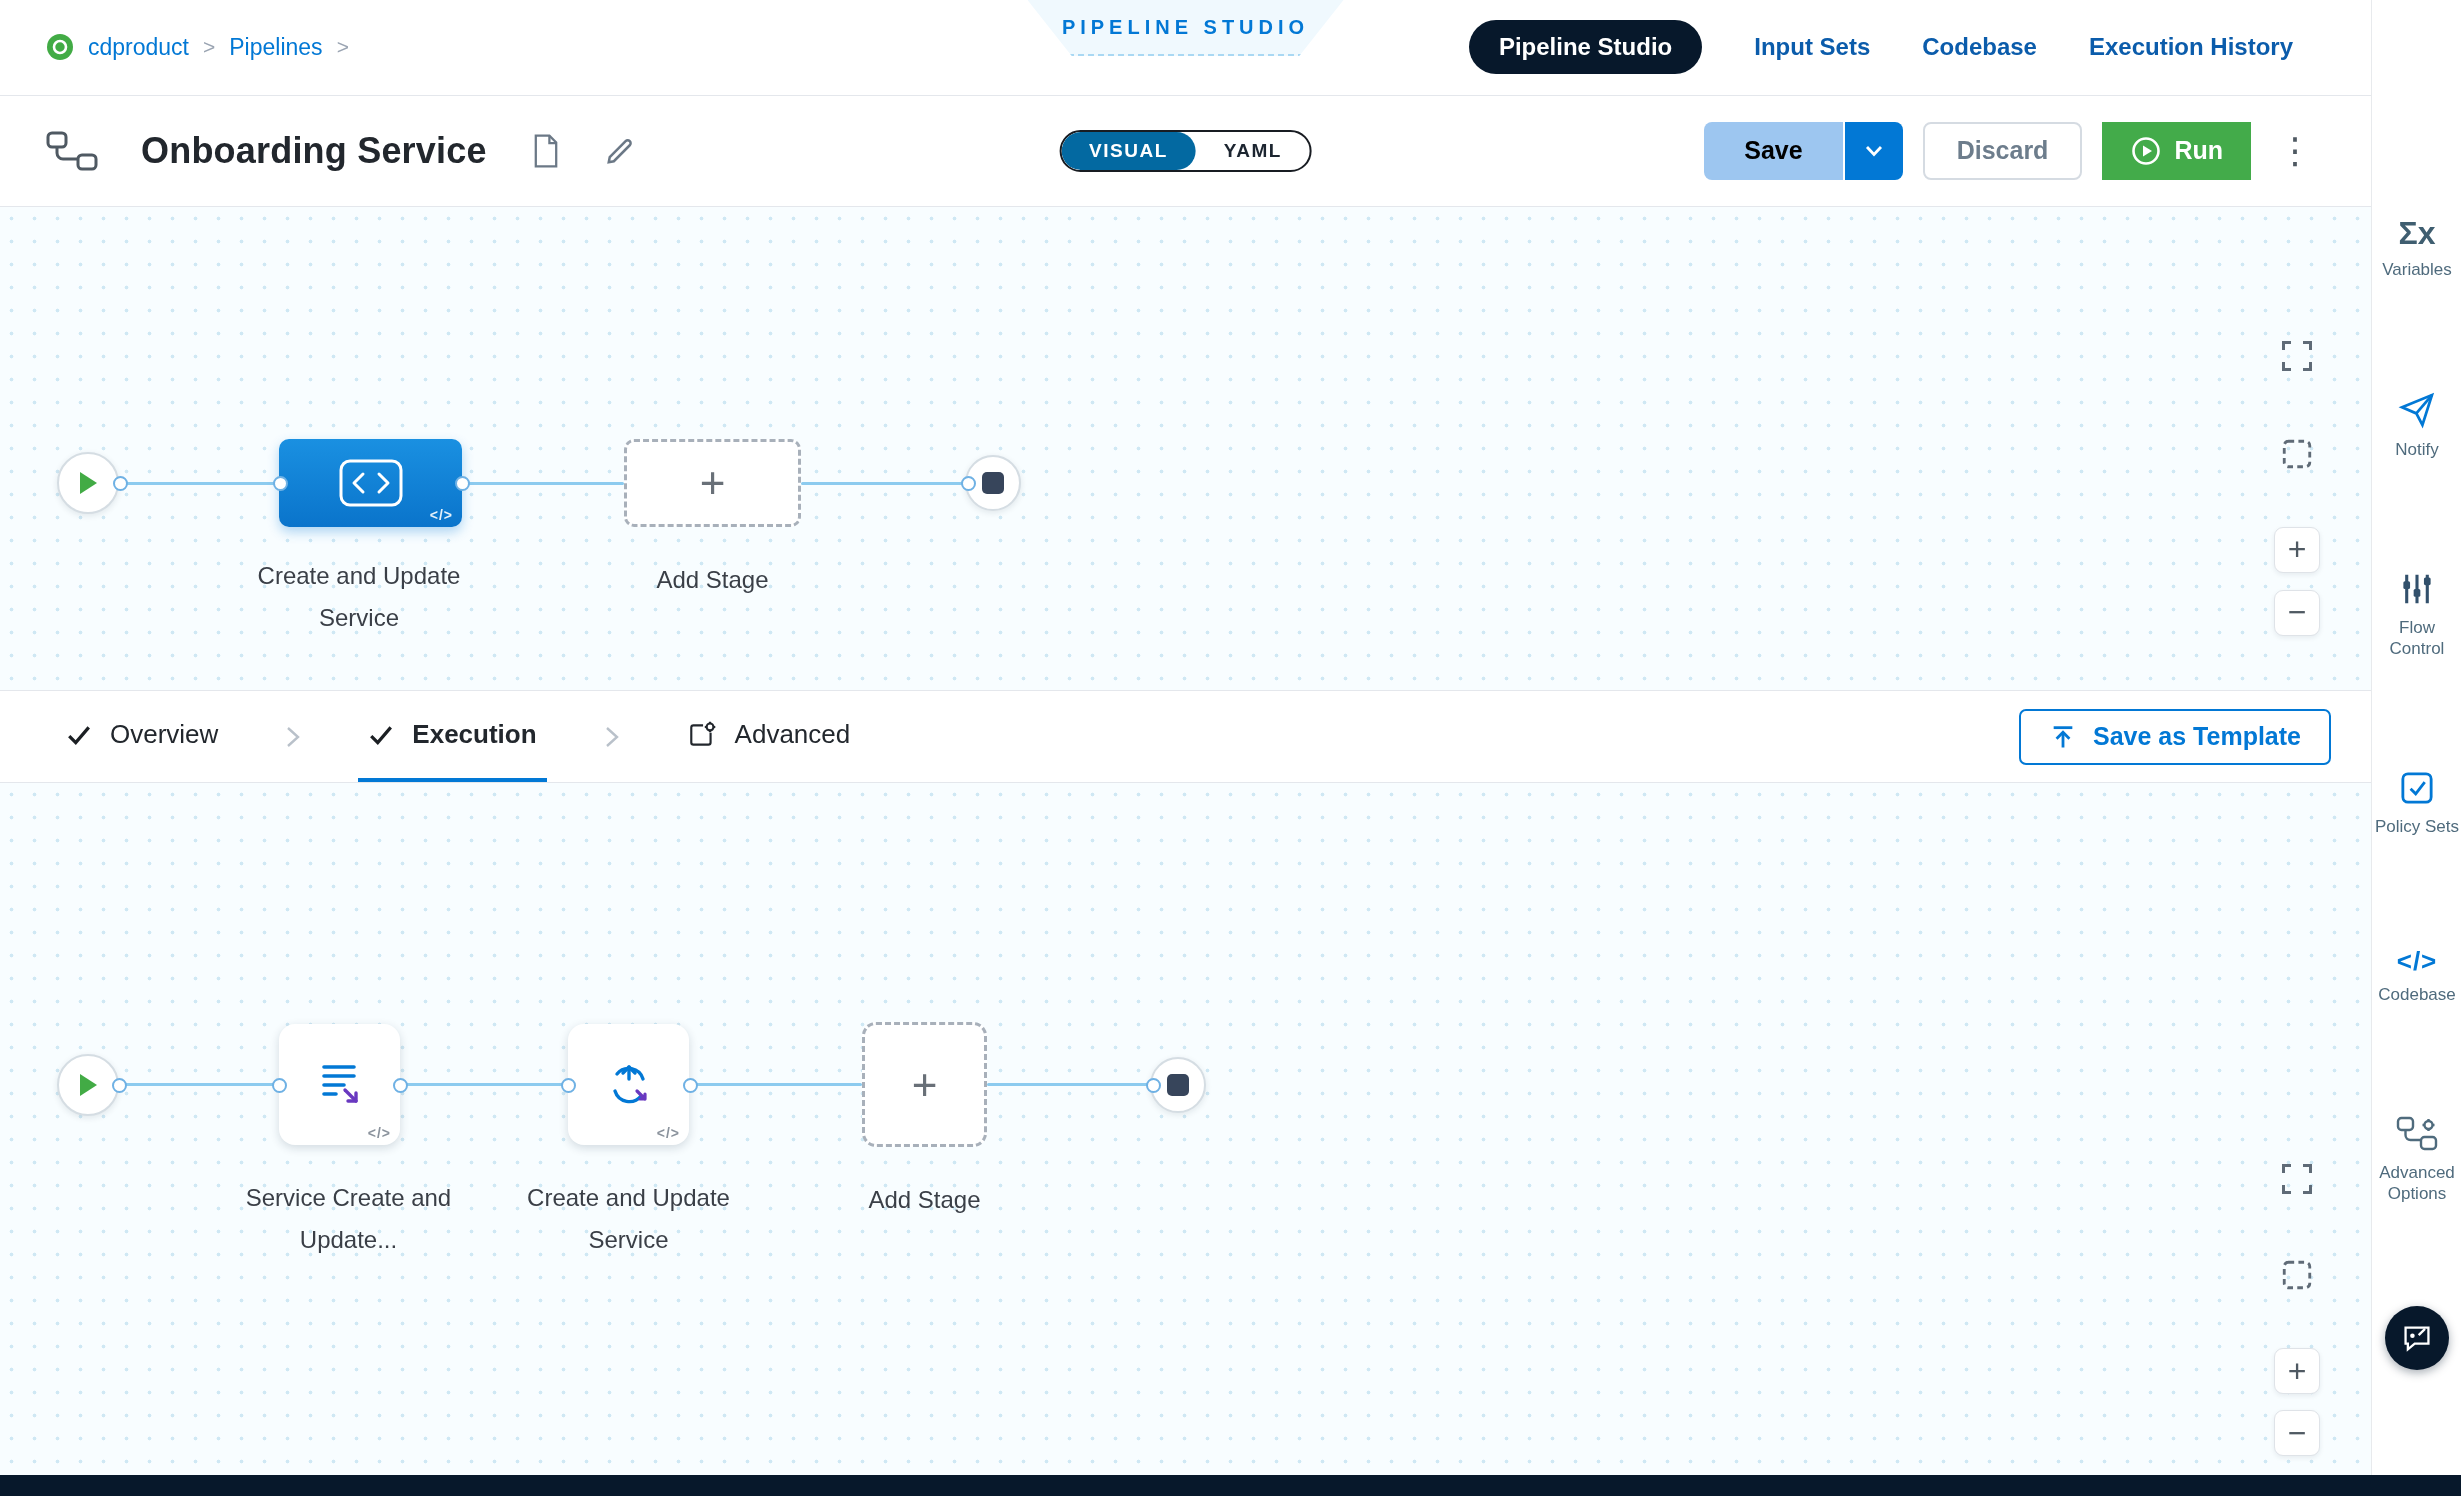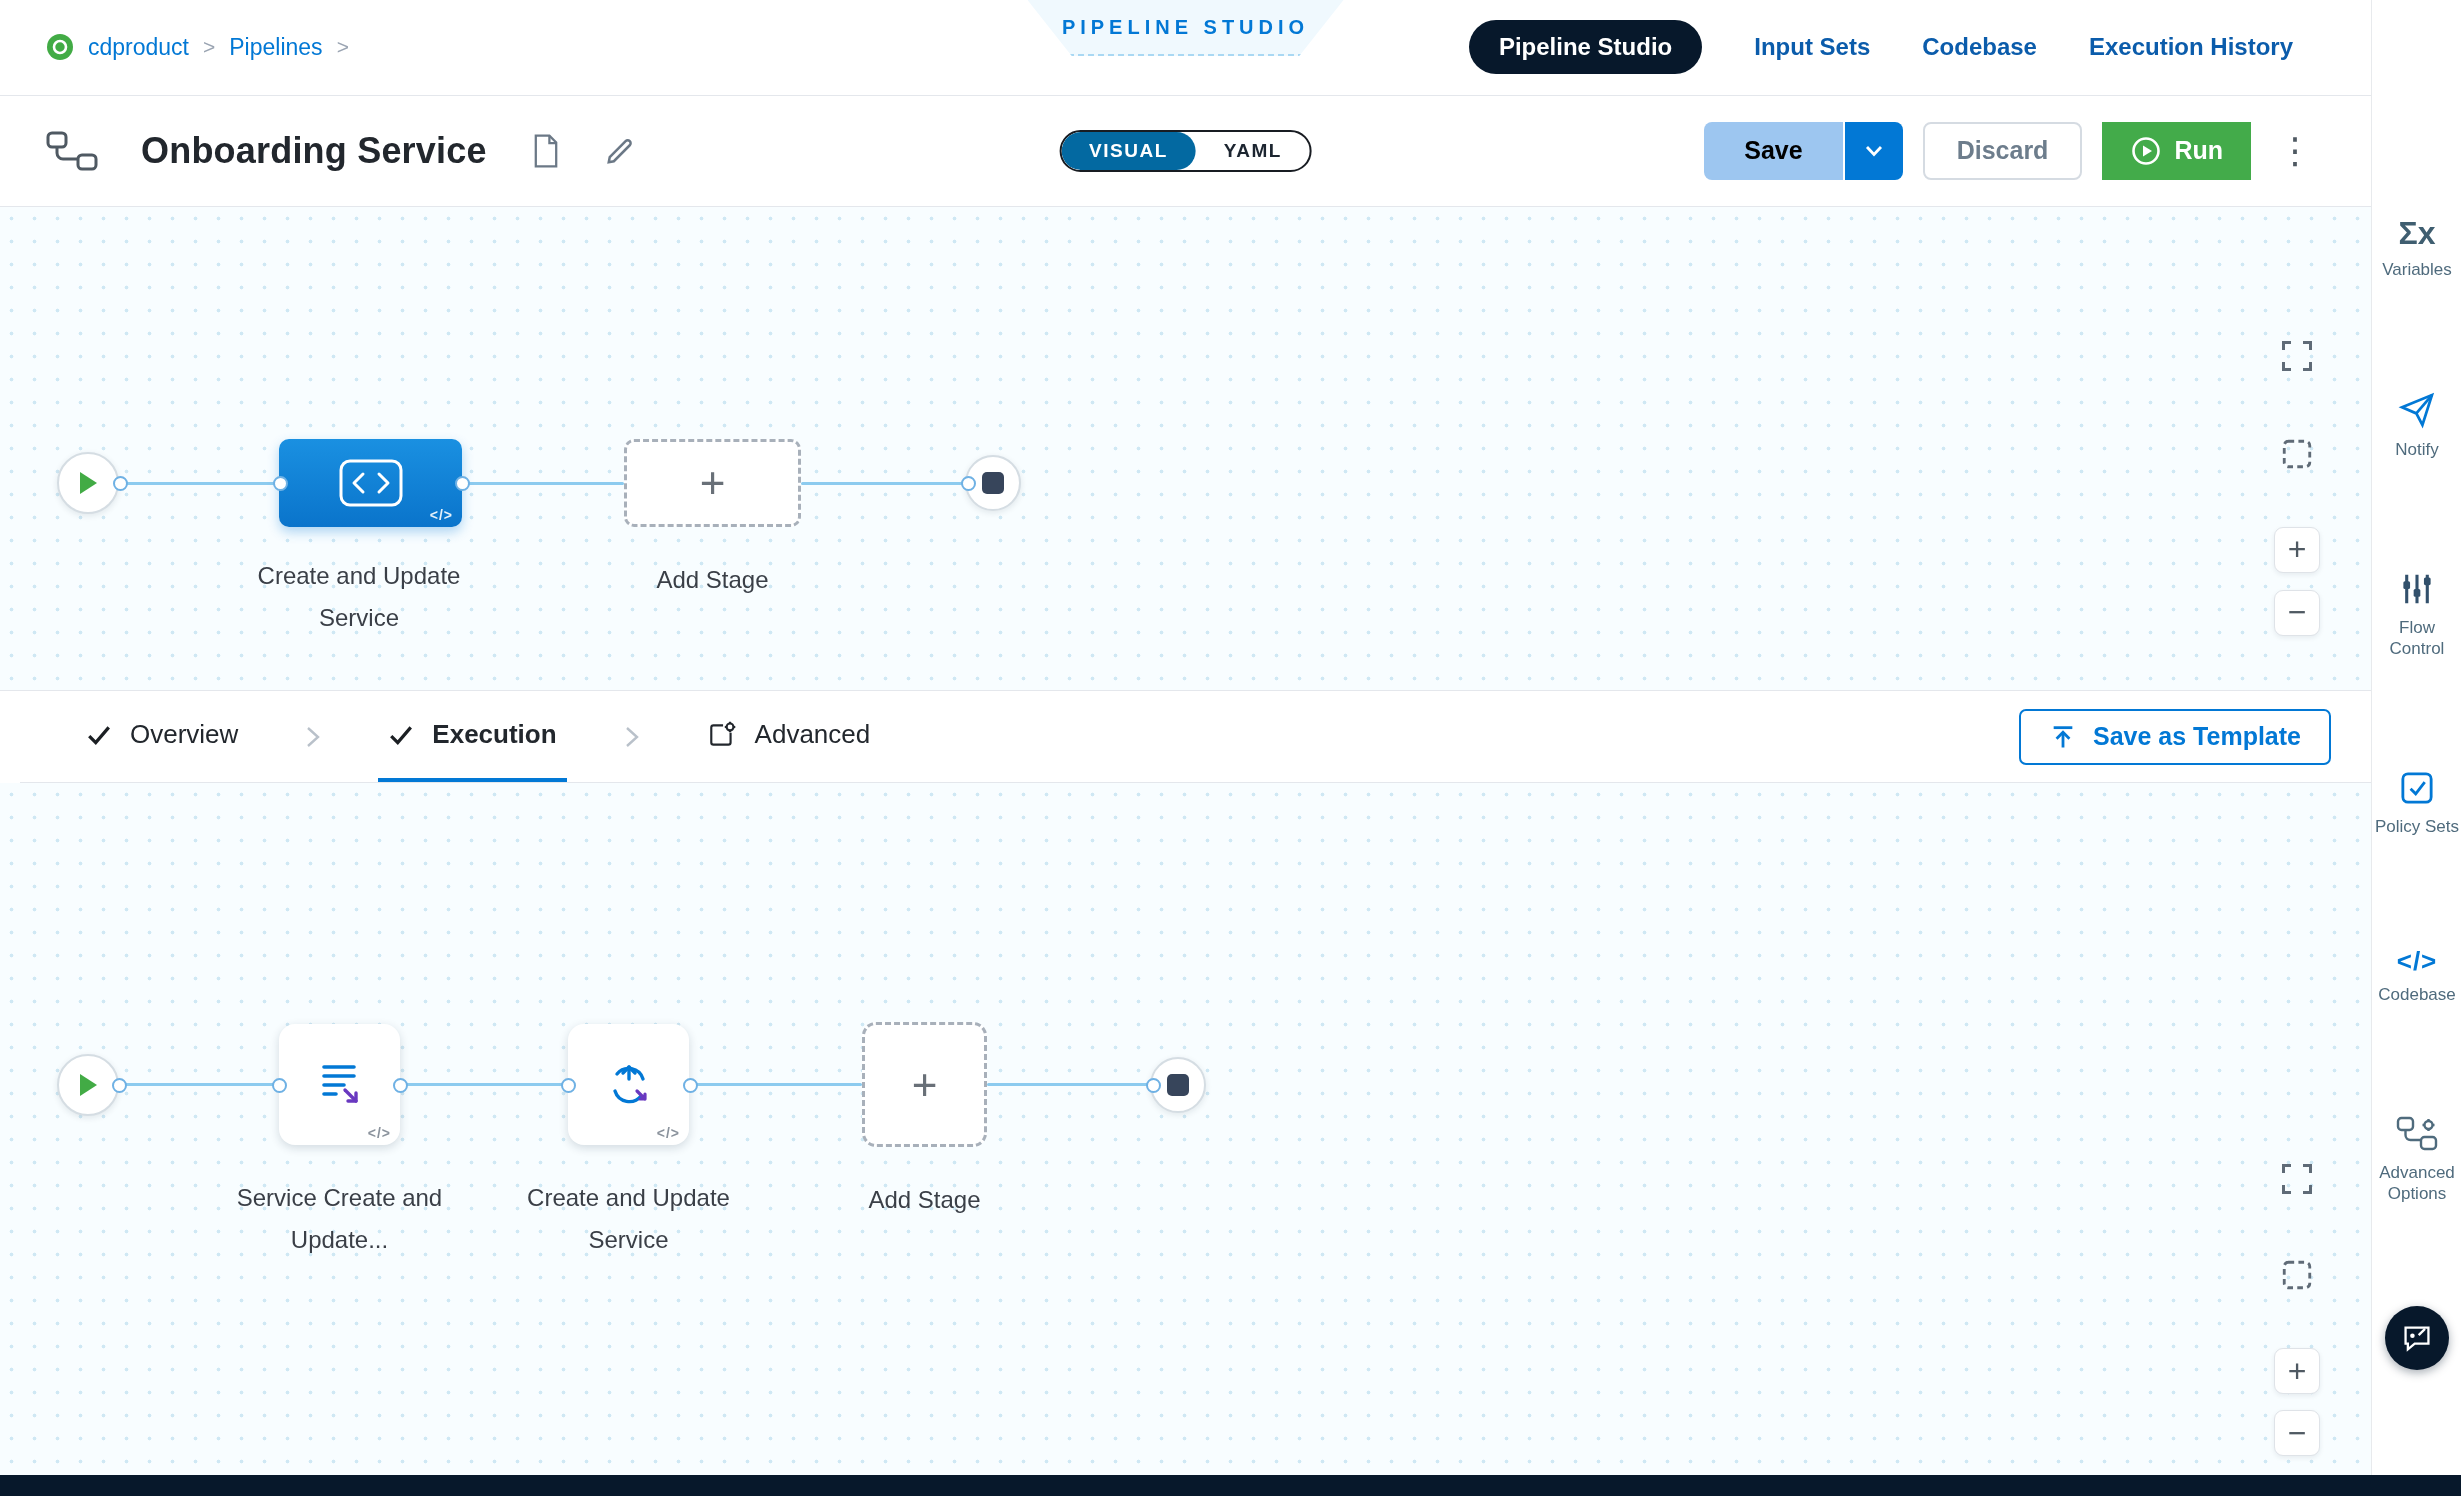--- a/index.html
+++ b/index.html
@@ -83,21 +83,21 @@
 
   .ctl-icon { position:absolute; right:54px; width:40px; height:40px; display:flex;
               align-items:center; justify-content:center; z-index:4; }
   .ctl-btn { position:absolute; right:51px; width:46px; height:46px; background:#fff;
              border:1.5px solid #dfe3e8; border-radius:9px; box-shadow:0 2px 5px rgba(20,40,60,.08);
              display:flex; align-items:center; justify-content:center; font-size:32px; font-weight:300;
              color:#4f5962; z-index:4; }
 
   
   .pipeline-tabs { height:93px; background:#fff; border-bottom:1px solid #e4e7ec;
-                   display:flex; align-items:stretch; padding-left:56px; position:relative; z-index:5;margin-left:20px; }
+                   display:flex; align-items:stretch; padding-left:56px; position:relative; z-index:5; }
   .ptab { display:flex; align-items:center; gap:18px; font-size:26px; color:#22272d;
           padding:0 10px; border-bottom:4px solid transparent; }
   .ptab.active { font-weight:700; border-bottom-color:#0278d5; }
   .ptab-sep { display:flex; align-items:center; margin:0 56px; }
   .save-template-btn { position:absolute; right:40px; top:50%; transform:translateY(-50%);
                        height:56px; display:flex; align-items:center; gap:16px; padding:0 28px;
                        border:2px solid #0278d5; border-radius:7px; background:#fff;
                        color:#0278d5; font-size:25px; font-weight:600; }
 
   
@@ -317,21 +317,21 @@
 
         <div class="add-box" style="left:862px; top:239px; width:125px; height:125px; border-radius:14px;" data-interactable="true">
           <span class="plus-glyph" data-interactable="false">+</span>
         </div>
 
         <div class="port" style="left:1146px; top:295px;" data-interactable="true"></div>
         <div class="end-node" style="left:1150px; top:274px;" data-interactable="true">
           <div class="end-square" data-interactable="false"></div>
         </div>
 
-        <div class="node-label" style="left:235px; top:394px; width:209px;" data-interactable="false">Service Create and Update...</div>
+        <div class="node-label" style="left:244px; top:394px; width:209px;" data-interactable="false">Service Create and Update...</div>
         <div class="node-label" style="left:524px; top:394px; width:209px;" data-interactable="false">Create and Update Service</div>
         <div class="node-label" style="left:825px; top:396px; width:199px;" data-interactable="false">Add Stage</div>
 
         <div class="ctl-icon" style="top:376px;" data-interactable="true">
           <svg width="36" height="36" viewBox="0 0 24 24" fill="none" stroke="#5f6b77" stroke-width="2">
             <path d="M3 8V3h5M16 3h5v5M21 16v5h-5M8 21H3v-5"></path>
           </svg>
         </div>
         <div class="ctl-icon" style="top:472px;" data-interactable="true">
           <svg width="34" height="34" viewBox="0 0 24 24" fill="none" stroke="#5f6b77" stroke-width="2">

